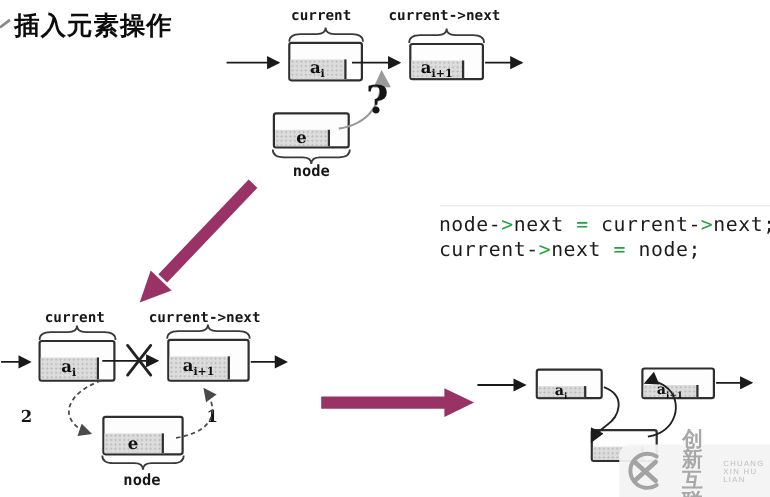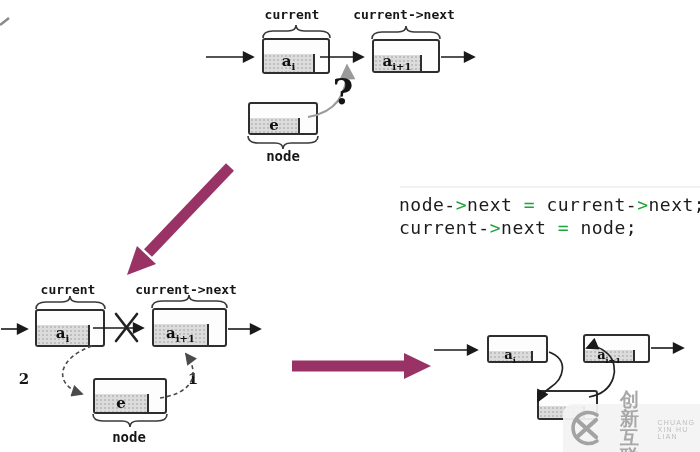--- a/index.html
+++ b/index.html
@@ -51,20 +51,21 @@
   .wm-brand{font-family:"Liberation Sans",sans-serif;font-weight:bold;font-size:19px;
             color:var(--wm,#a8a8a8);letter-spacing:2px;}
   .wm-latin{font-family:"Liberation Sans",sans-serif;font-size:7px;color:#bdbdbd;
             letter-spacing:1.2px;margin-top:3px;}
 </style>
 </head>
 <body>
 
 <div class="stage">
 
+  <div class="abs title">插入元素操作</div>
 
   <div class="nbox" style="left:262px;top:38px;width:68px;height:36px;">
     <div class="data" style="width:49px;">
       <span class="lbl"><span>a</span><sub>i</sub></span>
     </div>
       <div class="ptr"></div>
   </div>
   <div class="nbox" style="left:372px;top:39px;width:68px;height:34px;">
     <div class="data" style="width:46px;">
       <span class="lbl"><span>a</span><sub>i+1</sub></span>

